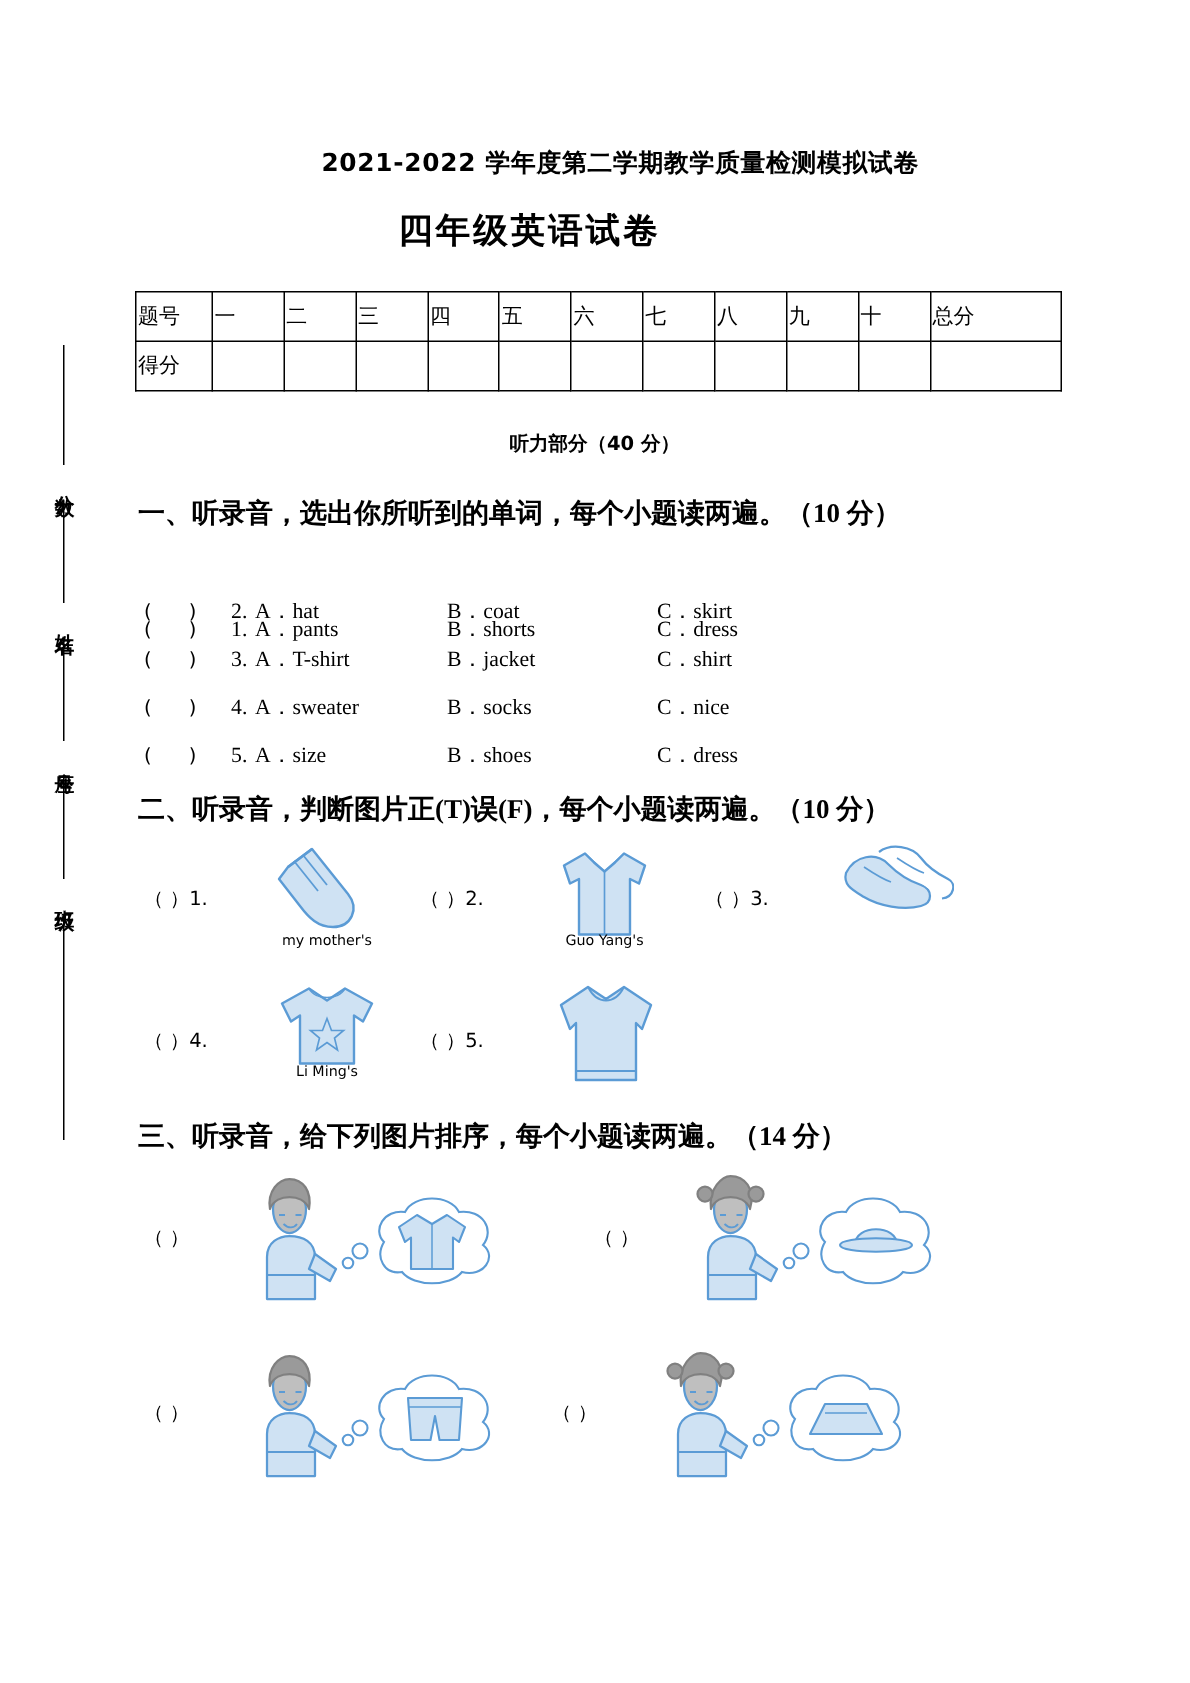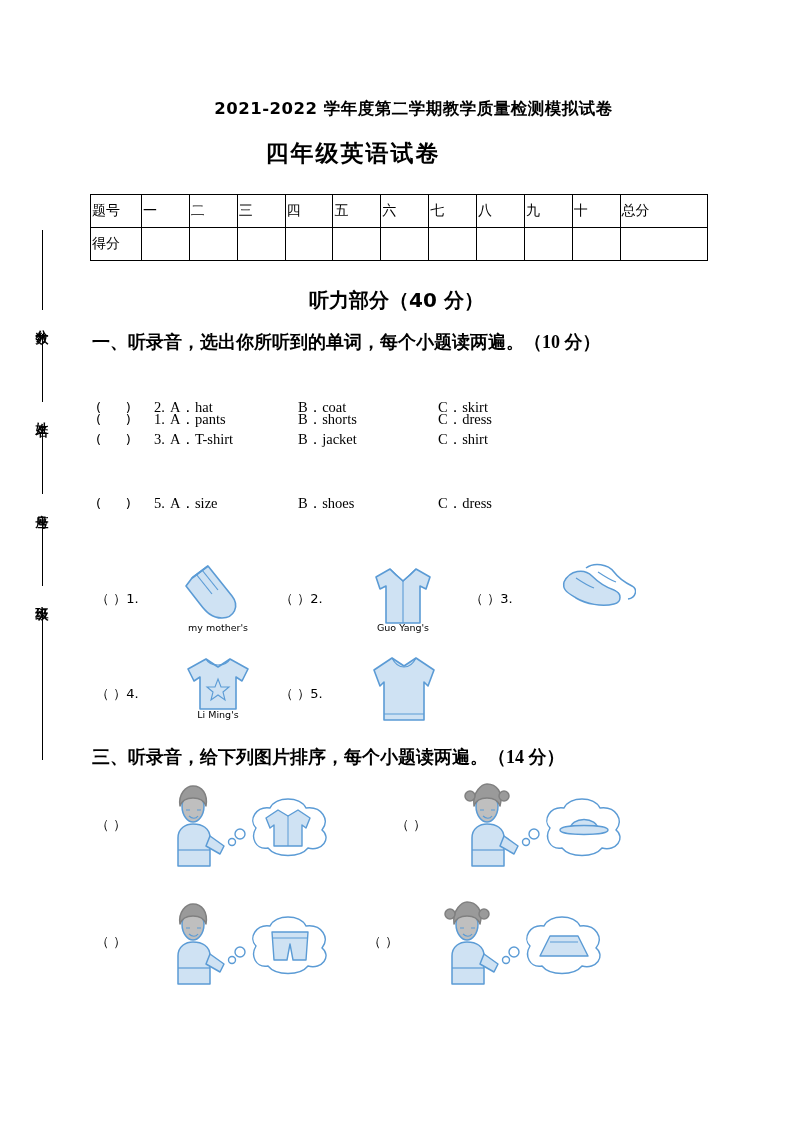--- a/index.html
+++ b/index.html
@@ -96,21 +96,21 @@
   }
 
   
   .section-title {
     position: absolute;
     left: 0;
     width: 793px;
     text-align: center;
     font-family: "DejaVu Sans", sans-serif;
     font-weight: bold;
-    font-size: 20px;
+    font-size: 13px;
   }
 
   .qhead {
     position: absolute;
     left: 92px;
     font-family: Liberation Serif, serif;
     font-size: 18px;
     font-weight: bold;
     white-space: nowrap;
   }
@@ -226,24 +226,28 @@
 
   <div class="choice-row" style="top:366px;margin-top:44px;">
     <span class="paren">(&nbsp;&nbsp;&nbsp;&nbsp;&nbsp;&nbsp;)</span><span class="num">1.</span><span class="opt opt-a">A．pants</span><span class="opt opt-b">B．shorts</span><span class="opt">C．dress</span>
   </div>
   <div class="choice-row" style="top:398px;">
     <span class="paren">(&nbsp;&nbsp;&nbsp;&nbsp;&nbsp;&nbsp;)</span><span class="num">2.</span><span class="opt opt-a">A．hat</span><span class="opt opt-b">B．coat</span><span class="opt">C．skirt</span>
   </div>
   <div class="choice-row" style="top:430px;">
     <span class="paren">(&nbsp;&nbsp;&nbsp;&nbsp;&nbsp;&nbsp;)</span><span class="num">3.</span><span class="opt opt-a">A．T-shirt</span><span class="opt opt-b">B．jacket</span><span class="opt">C．shirt</span>
   </div>
+  <div class="choice-row" style="top:462px;">
+    <span class="paren">(&nbsp;&nbsp;&nbsp;&nbsp;&nbsp;&nbsp;)</span><span class="num">4.</span><span class="opt opt-a">A．sweater</span><span class="opt opt-b">B．socks</span><span class="opt">C．nice</span>
+  </div>
   <div class="choice-row" style="top:494px;">
     <span class="paren">(&nbsp;&nbsp;&nbsp;&nbsp;&nbsp;&nbsp;)</span><span class="num">5.</span><span class="opt opt-a">A．size</span><span class="opt opt-b">B．shoes</span><span class="opt">C．dress</span>
   </div>
 
+  <div class="qhead" style="top:527px;">二、听录音，判断图片正(T)误(F)，每个小题读两遍。（10 分）</div>
 
   <div class="tf-item" style="left:96px; top:590px;">（    ）1.</div>
   <div class="art" style="left:172px; top:560px;">
     <svg width="96" height="70" viewBox="0 0 96 70">
       <g fill="#cfe2f3" stroke="#5b9bd5" stroke-width="1.6" stroke-linejoin="round">
         <path d="M20 18 L36 6 L52 26 L60 36 C68 46 62 58 50 58 C40 58 34 52 28 44 L14 26 Z"></path>
         <path d="M20 18 L36 6" fill="none"></path>
         <path d="M30 10 L46 30" fill="none" stroke-width="1.2"></path>
       </g>
       <g fill="none" stroke="#5b9bd5" stroke-width="1.2">

